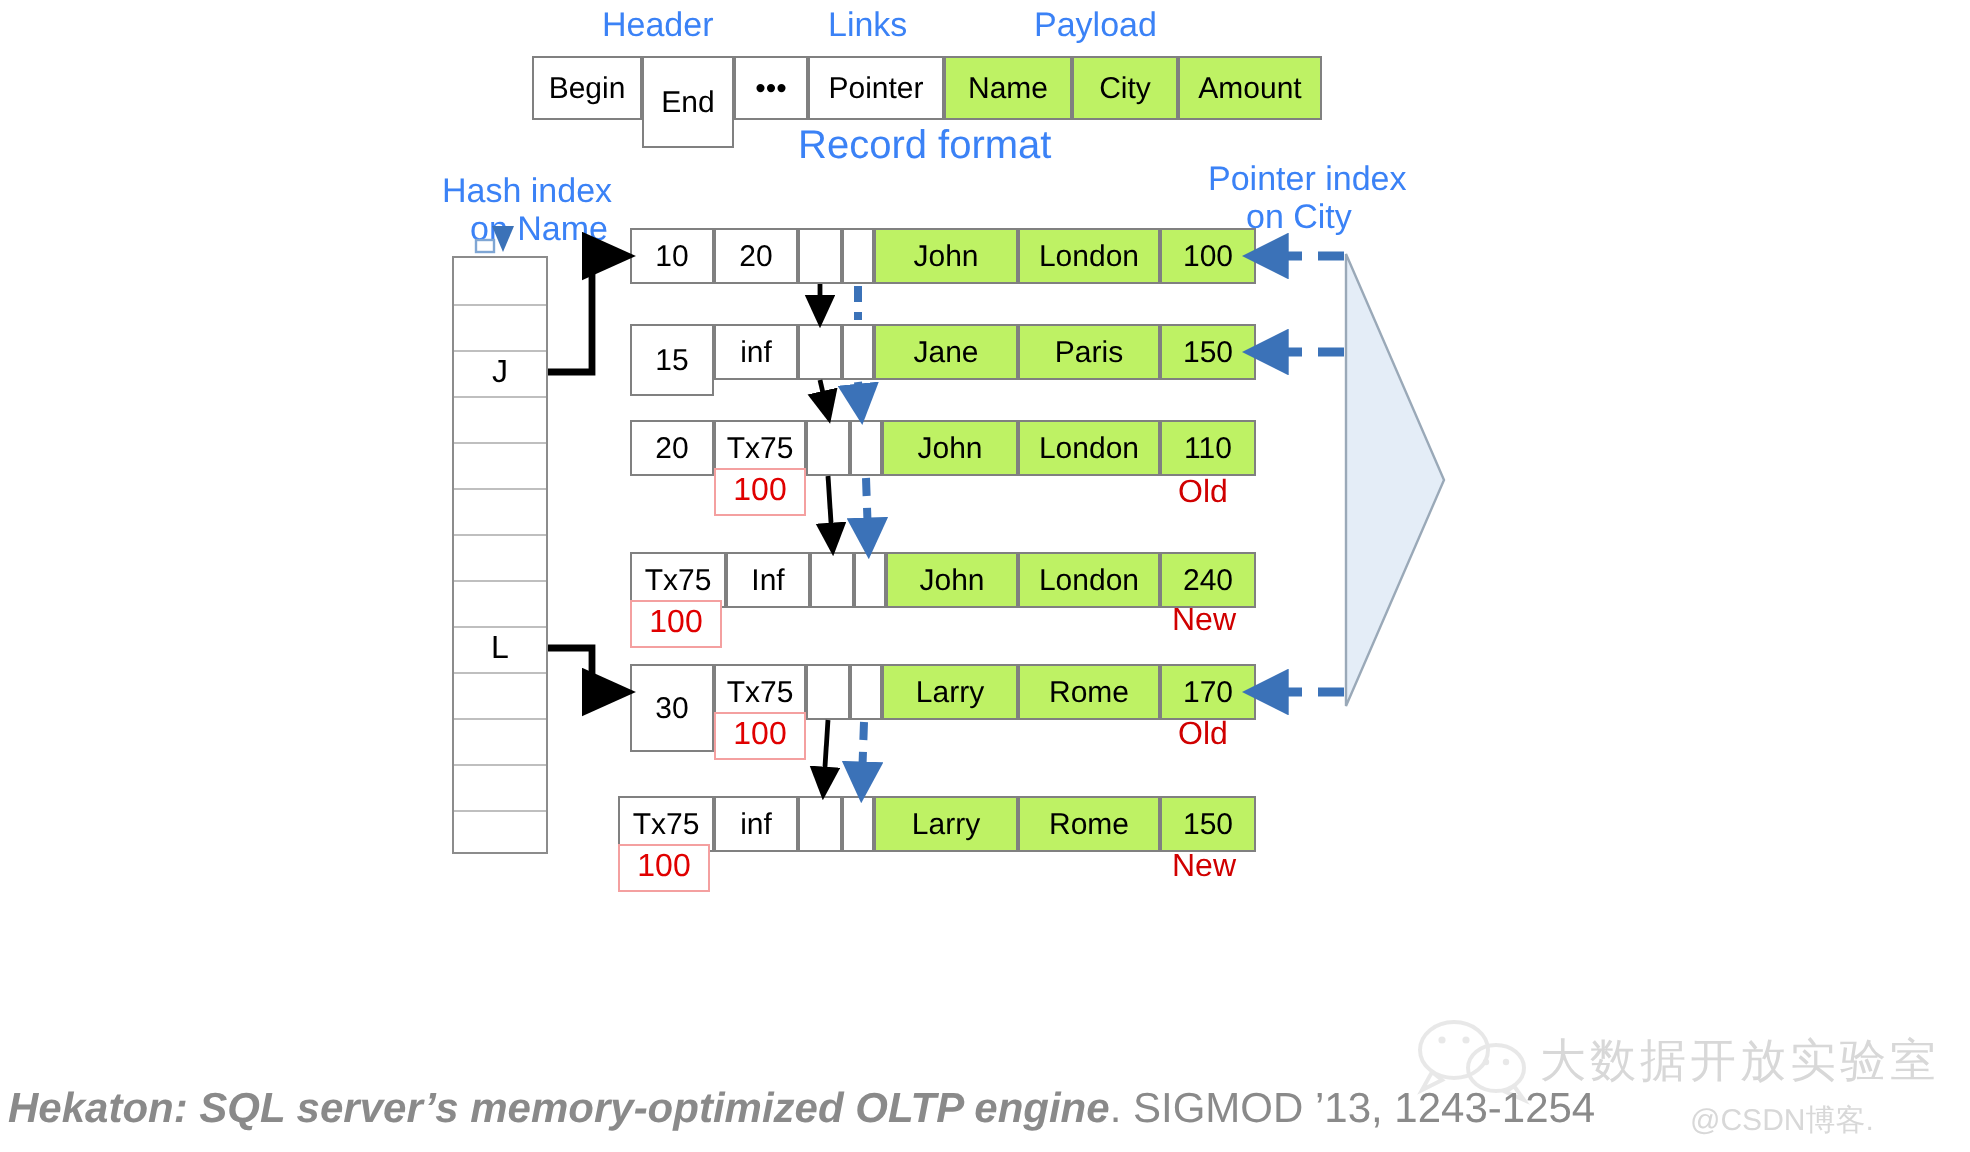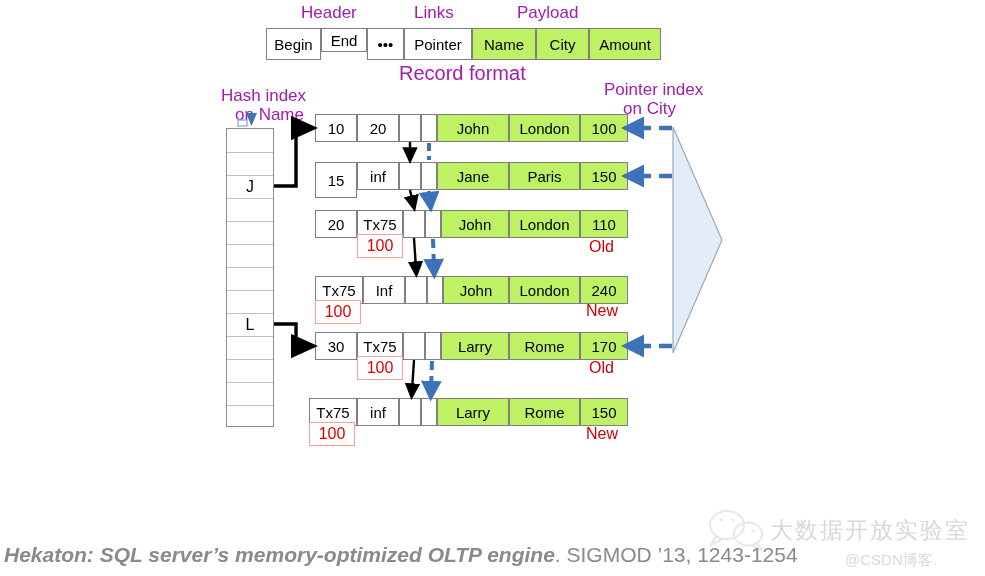--- a/index.html
+++ b/index.html
@@ -13,21 +13,21 @@
   
   .cell{
     position:absolute;box-sizing:border-box;
     border:1px solid #808080;background:#ffffff;
     display:flex;align-items:center;justify-content:center;
     font-size:15px;color:#000;line-height:1;
   }
   .cell.shaded{background:#bef264;}
 
   
-  .hdrlabel{position:absolute;font-size:17px;color:#a21caf;white-space:nowrap;text-align:right;}
+  .hdrlabel{position:absolute;font-size:17px;color:#3b82f6;white-space:nowrap;text-align:right;}
 
   
   .hashbox{position:absolute;box-sizing:border-box;border:1px solid #8c8c8c;background:#fff;}
   .hashrow{position:absolute;box-sizing:border-box;border-top:1px solid #bfbfbf;
            display:flex;align-items:center;justify-content:center;font-size:16px;color:#000;}
   .hashrow.first{border-top:none;}
 
   
   .redbox{
     position:absolute;box-sizing:border-box;border:1px solid #f4a0a0;background:#fff;
@@ -61,21 +61,21 @@
 </head>
 <body>
 
 <div class="stage">
 
   <div class="hdrlabel" style="left:301px;top:3px;">Header</div>
   <div class="hdrlabel" style="left:414px;top:3px;">Links</div>
   <div class="hdrlabel" style="left:517px;top:3px;">Payload</div>
 
   <div class="cell" style="left:266px;top:28px;width:55px;height:32px;">Begin</div>
-  <div class="cell" style="left:321px;top:28px;width:46px;height:24px;">End</div>
+  <div class="cell" style="left:321px;top:28px;width:46px;height:46px;">End</div>
   <div class="cell" style="left:367px;top:28px;width:37px;height:32px;font-size:15px;">•••</div>
   <div class="cell" style="left:404px;top:28px;width:68px;height:32px;">Pointer</div>
   <div class="cell shaded" style="left:472px;top:28px;width:64px;height:32px;">Name</div>
   <div class="cell shaded" style="left:536px;top:28px;width:53px;height:32px;">City</div>
   <div class="cell shaded" style="left:589px;top:28px;width:72px;height:32px;">Amount</div>
 
   <div class="hdrlabel" style="left:399px;top:62px;font-size:20px;">Record format</div>
 
   <div class="hdrlabel" style="left:221px;top:86px;">Hash index</div>
   <div class="hdrlabel" style="left:235px;top:105px;">on Name</div>
@@ -130,21 +130,21 @@
   <div class="cell" style="left:315px;top:276px;width:48px;height:28px;">Tx75</div>
   <div class="cell" style="left:363px;top:276px;width:42px;height:28px;">Inf</div>
   <div class="cell" style="left:405px;top:276px;width:22px;height:28px;"></div>
   <div class="cell" style="left:427px;top:276px;width:16px;height:28px;"></div>
   <div class="cell shaded" style="left:443px;top:276px;width:66px;height:28px;">John</div>
   <div class="cell shaded" style="left:509px;top:276px;width:71px;height:28px;">London</div>
   <div class="cell shaded" style="left:580px;top:276px;width:48px;height:28px;">240</div>
   <div class="redbox" style="left:315px;top:300px;width:46px;height:24px;">100</div>
   <div class="redlbl" style="left:586px;top:302px;">New</div>
 
-  <div class="cell" style="left:315px;top:332px;width:42px;height:28px;">30</div>
+  <div class="cell" style="left:315px;top:332px;width:42px;height:44px;">30</div>
   <div class="cell" style="left:357px;top:332px;width:46px;height:28px;">Tx75</div>
   <div class="cell" style="left:403px;top:332px;width:22px;height:28px;"></div>
   <div class="cell" style="left:425px;top:332px;width:16px;height:28px;"></div>
   <div class="cell shaded" style="left:441px;top:332px;width:68px;height:28px;">Larry</div>
   <div class="cell shaded" style="left:509px;top:332px;width:71px;height:28px;">Rome</div>
   <div class="cell shaded" style="left:580px;top:332px;width:48px;height:28px;">170</div>
   <div class="redbox" style="left:357px;top:356px;width:46px;height:24px;">100</div>
   <div class="redlbl" style="left:589px;top:359px;">Old</div>
 
   <div class="cell" style="left:309px;top:398px;width:48px;height:28px;">Tx75</div>

